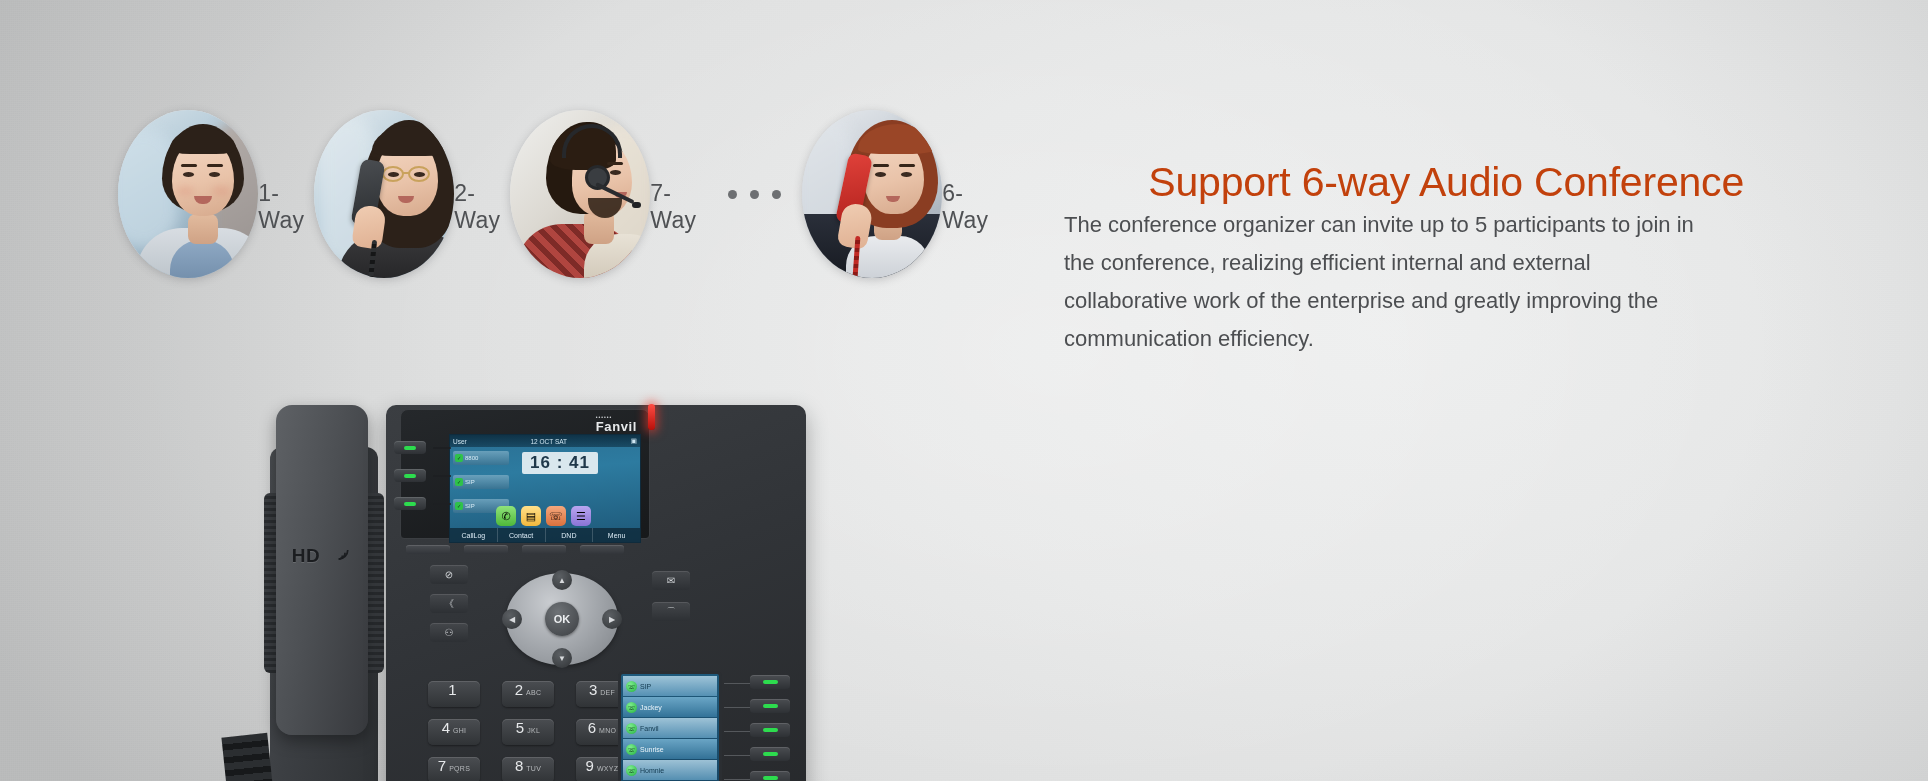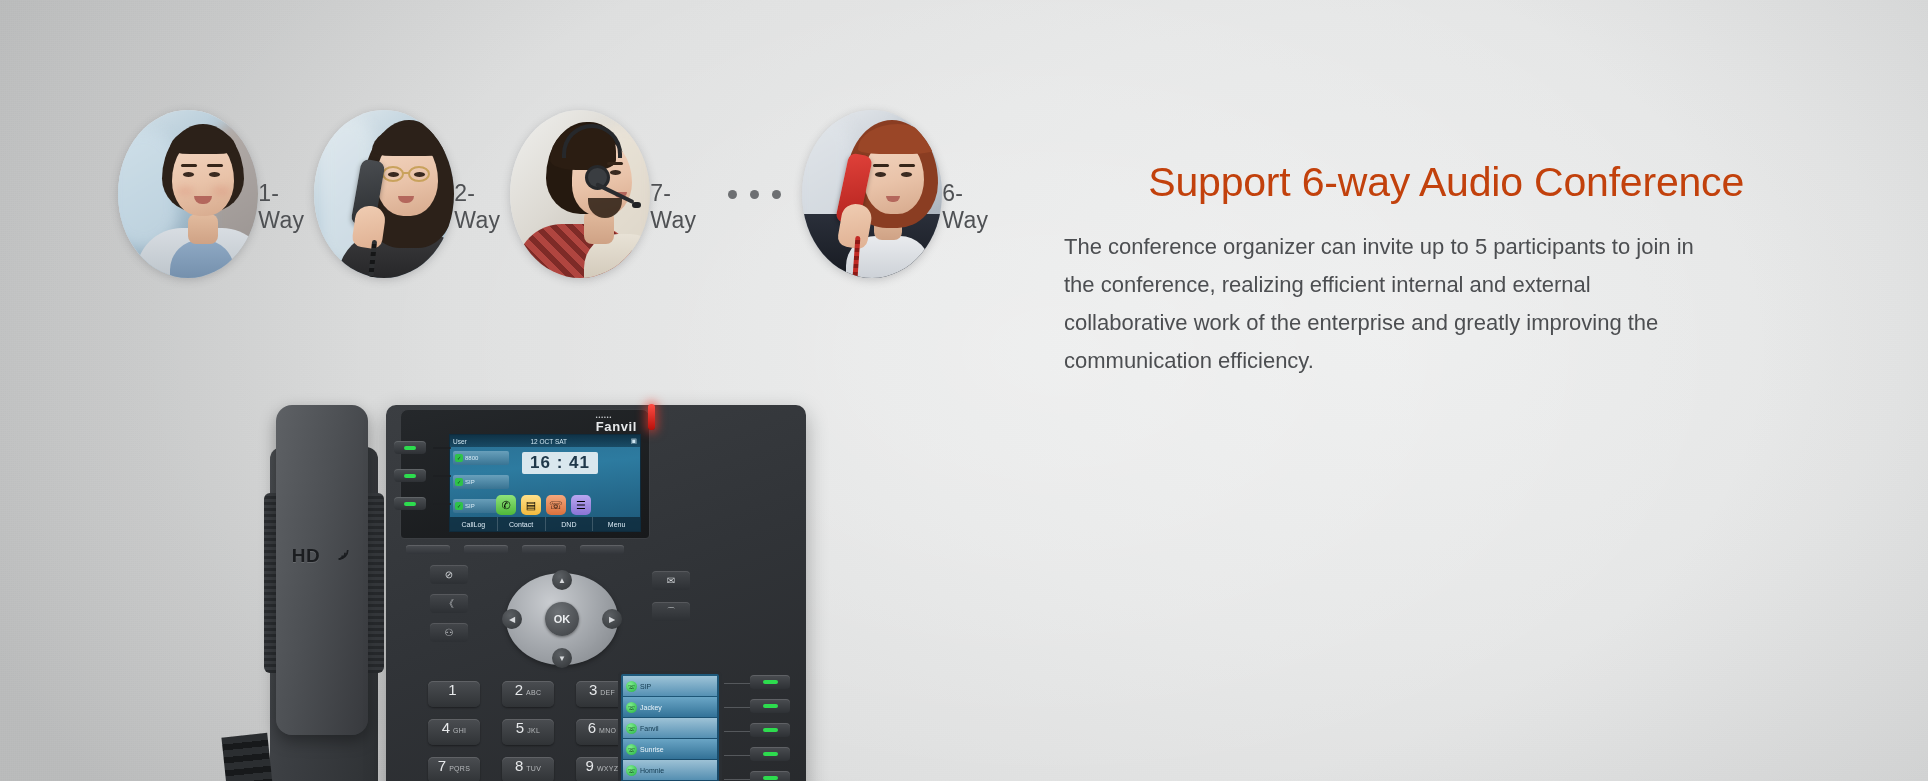--- a/index.html
+++ b/index.html
@@ -123,21 +123,20 @@
   #headline {
     font-size: 41px;
     font-weight: 400;
     color: #c2410c;
     letter-spacing: -0.2px;
     line-height: 1.12;
     font-family: "Liberation Sans", sans-serif;
     text-align: right;
   }
   #body-copy {
-    margin-top: 22px;
     font-size: 22px;
     line-height: 38px;
     color: #4c4e51;
     max-width: 648px;
     font-family: "Liberation Sans", sans-serif;
   }
 
   
   #phone { position:absolute; left:250px; top:405px; width:560px; height:420px; }
 
@@ -195,21 +194,21 @@
   }
   #brand .dots { display:block; font-size:5px; letter-spacing:1px; line-height:4px; color:#cfd2d5; }
   #led {
     position:absolute; right:-6px; top:-6px; width:7px; height:26px;
     background: linear-gradient(180deg,#ff4d44,#b8100a);
     border-radius: 3px;
     box-shadow: 0 0 10px 3px rgba(255,60,45,.55);
   }
 
   #lcd {
-    position:absolute; left:48px; top:24px; width:192px; height:98px;
+    position:absolute; left:48px; top:24px; width:192px; height:109px;
     background: linear-gradient(175deg,#2a6f93 0%, #2d7ba0 35%, #1d5777 100%);
     overflow:hidden;
     border: 1px solid #0f2b3c;
   }
   #status-bar {
     height:12px; background: linear-gradient(180deg,rgba(10,40,58,.85),rgba(10,40,58,.55));
     display:flex; align-items:center; justify-content:space-between;
     padding: 0 3px; color:#cfe6f2; font-size:6.5px;
     font-family:"Liberation Sans", sans-serif;
   }

